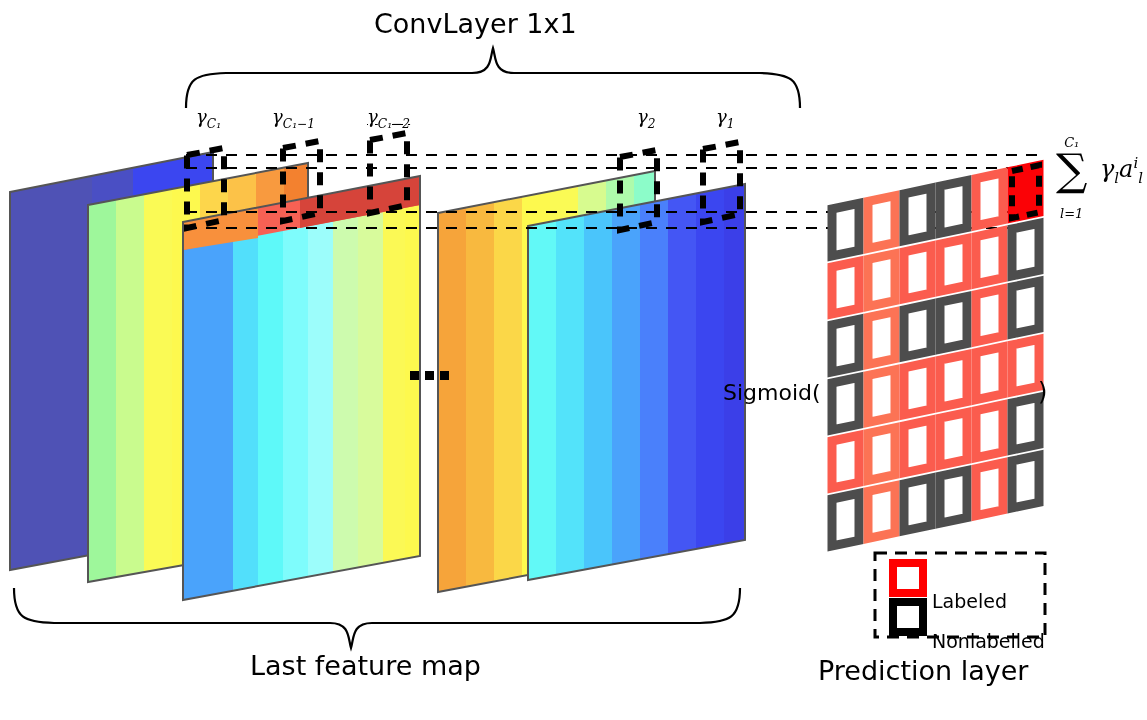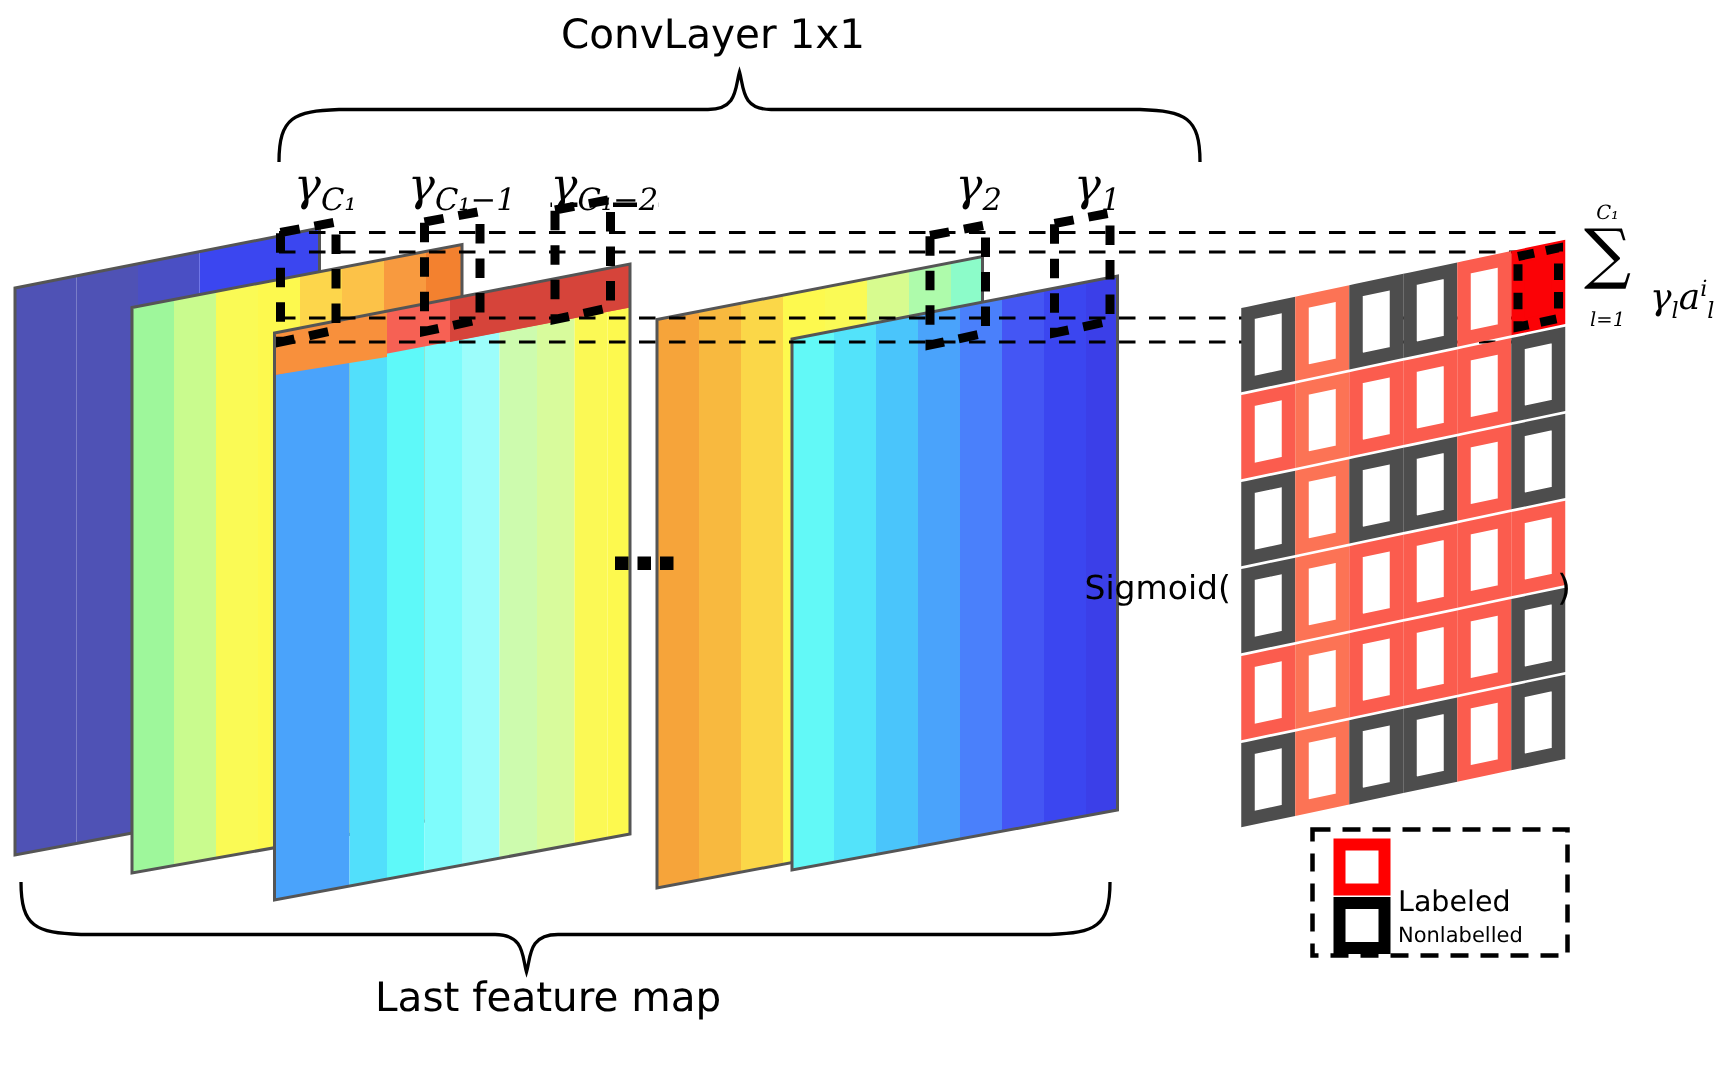--- a/index.html
+++ b/index.html
@@ -7,37 +7,37 @@
        font-family:"DejaVu Sans","Liberation Sans",sans-serif;color:#000;}
   #stage{position:absolute;left:0;top:0;width:1005px;height:720px;}
   svg{position:absolute;left:0;top:0;}
   .lbl{position:absolute;white-space:nowrap;}
   #title-convlayer{left:374px;top:8px;font-size:27px;}
   #label-last-feature-map{left:250px;top:650px;font-size:27px;}
   #label-prediction-layer{left:818px;top:655px;font-size:27px;}
   #label-sigmoid-open{left:723px;top:380px;font-size:22px;font-weight:normal;}
   #label-sigmoid-close{left:1038px;top:378px;font-size:24px;}
   #legend-labeled{left:932px;top:565px;font-size:19px;margin-top:25px;}
-  #legend-nonlabelled{left:932px;top:616px;font-size:14px;}
+  #legend-nonlabelled{left:932px;top:630px;font-size:19px;}
   .gam{position:absolute;font-family:"DejaVu Serif","Liberation Serif",serif;
-       font-style:italic;font-size:30px;}
+       font-style:italic;font-size:18px;}
   .gam sub{font-size:0.68em;font-style:italic;}
   #gamma-c1{left:196px;top:106px;}
   #gamma-c1-1{left:272px;top:106px;}
   #gamma-c1-2{left:367px;top:106px;text-decoration:underline;}
   #gamma-2{left:637px;top:106px;}
   #gamma-1{left:716px;top:106px;}
   #sum-formula{position:absolute;left:1056px;top:136px;
        font-family:"DejaVu Serif","Liberation Serif",serif;
        text-align:center;line-height:1;}
   #sum-formula .top{font-size:13px;font-style:italic;display:block;}
   #sum-formula .sig{font-size:44px;display:block;line-height:0.95;}
   #sum-formula .bot{font-size:13px;font-style:italic;display:block;margin-top:16px;}
   #sum-formula .rhs{position:absolute;left:44px;top:20px;font-size:24px;
-       font-style:italic;white-space:nowrap;margin-top:29px;}
+       font-style:italic;white-space:nowrap;}
   .rhs sub{font-size:0.62em;}
   .rhs sup{font-size:0.62em;}
 </style>
 </head>
 <body>
 
 <div id="stage">
 
 <svg width="1147" height="720">
   <defs>
@@ -202,20 +202,21 @@
     <rect x="875" y="553" width="170" height="84" fill="none" stroke="#000" stroke-width="3" stroke-dasharray="12,8"></rect>
     <rect x="893" y="563" width="30" height="30" fill="none" stroke="#ff0000" stroke-width="8"></rect>
     <rect x="893" y="602" width="30" height="30" fill="none" stroke="#000000" stroke-width="8"></rect>
   </g>
 </svg>
 
 <div class="lbl" id="title-convlayer">ConvLayer 1x1</div>
 
 <div class="lbl" id="label-last-feature-map">Last feature map</div>
 
+<div class="lbl" id="label-prediction-layer">Prediction layer</div>
 
 <div class="lbl" id="label-sigmoid-open">Sigmoid(</div>
 
 <div class="lbl" id="label-sigmoid-close">)</div>
 
 <div class="lbl" id="legend-labeled">Labeled</div>
 
 <div class="lbl" id="legend-nonlabelled">Nonlabelled</div>
 
 <div class="gam" id="gamma-c1">γ<sub>C₁</sub></div>

